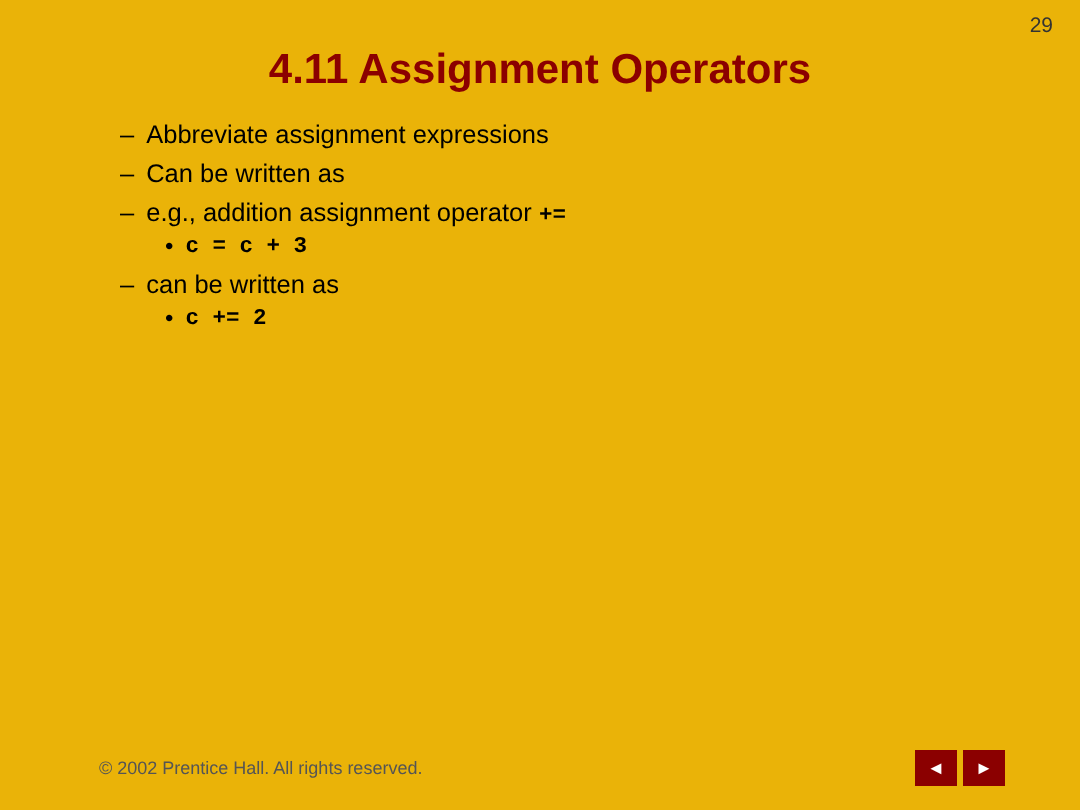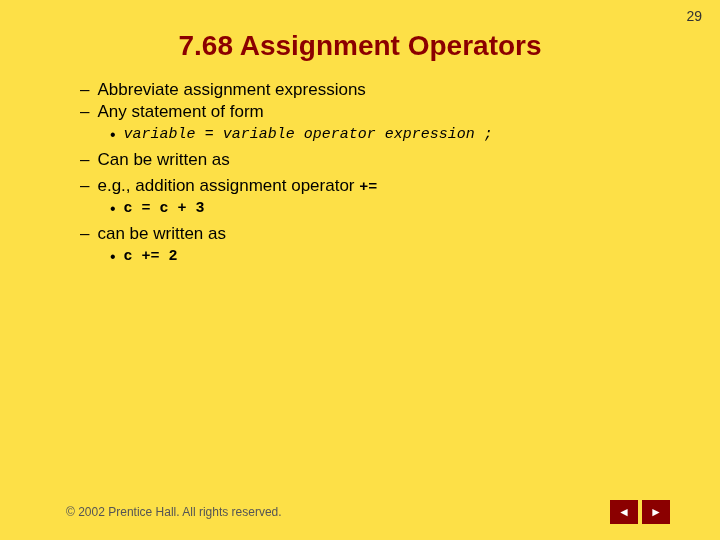--- a/index.html
+++ b/index.html
@@ -9,21 +9,21 @@
       height: 540px;
       background: #ffffff;
       font-family: Arial, sans-serif;
       position: relative;
       overflow: hidden;
     }
 
     .slide {
       width: 720px;
       height: 540px;
-      background: #fde047;
+      background: #eab308;
       position: relative;
       padding: 20px 50px 30px 50px;
     }
 
     .slide-number {
       position: absolute;
       top: 8px;
       right: 18px;
       font-size: 14px;
       color: #333;
@@ -141,37 +141,29 @@
     .dash-section {
       margin-bottom: 2px;
     }
   </style>
 </head>
 <body>
 
 <div class="slide">
   <div class="slide-number">29</div>
 
-  <div class="slide-title">7.68  Assignment Operators</div>
+  <div class="slide-title">4.11  Assignment Operators</div>
 
 
   <div class="sub-items">
 
     <div class="dash-item dash-section">
       <span>Abbreviate assignment expressions</span>
     </div>
 
-    <div class="dash-section">
-      <div class="dash-item">
-        <span>Any statement of form</span>
-      </div>
-      <div class="sub-bullet">
-        <span class="code-text"><em>variable</em>  =  <em>variable operator expression</em> ;</span>
-      </div>
-    </div>
 
     <div class="dash-section section-gap">
       <div class="dash-item">
         <span>Can be written as</span>
       </div>
     </div>
 
     <div class="dash-section section-gap">
       <div class="dash-item">
         <span>e.g., addition assignment operator <span class="bold-code">+=</span></span>

